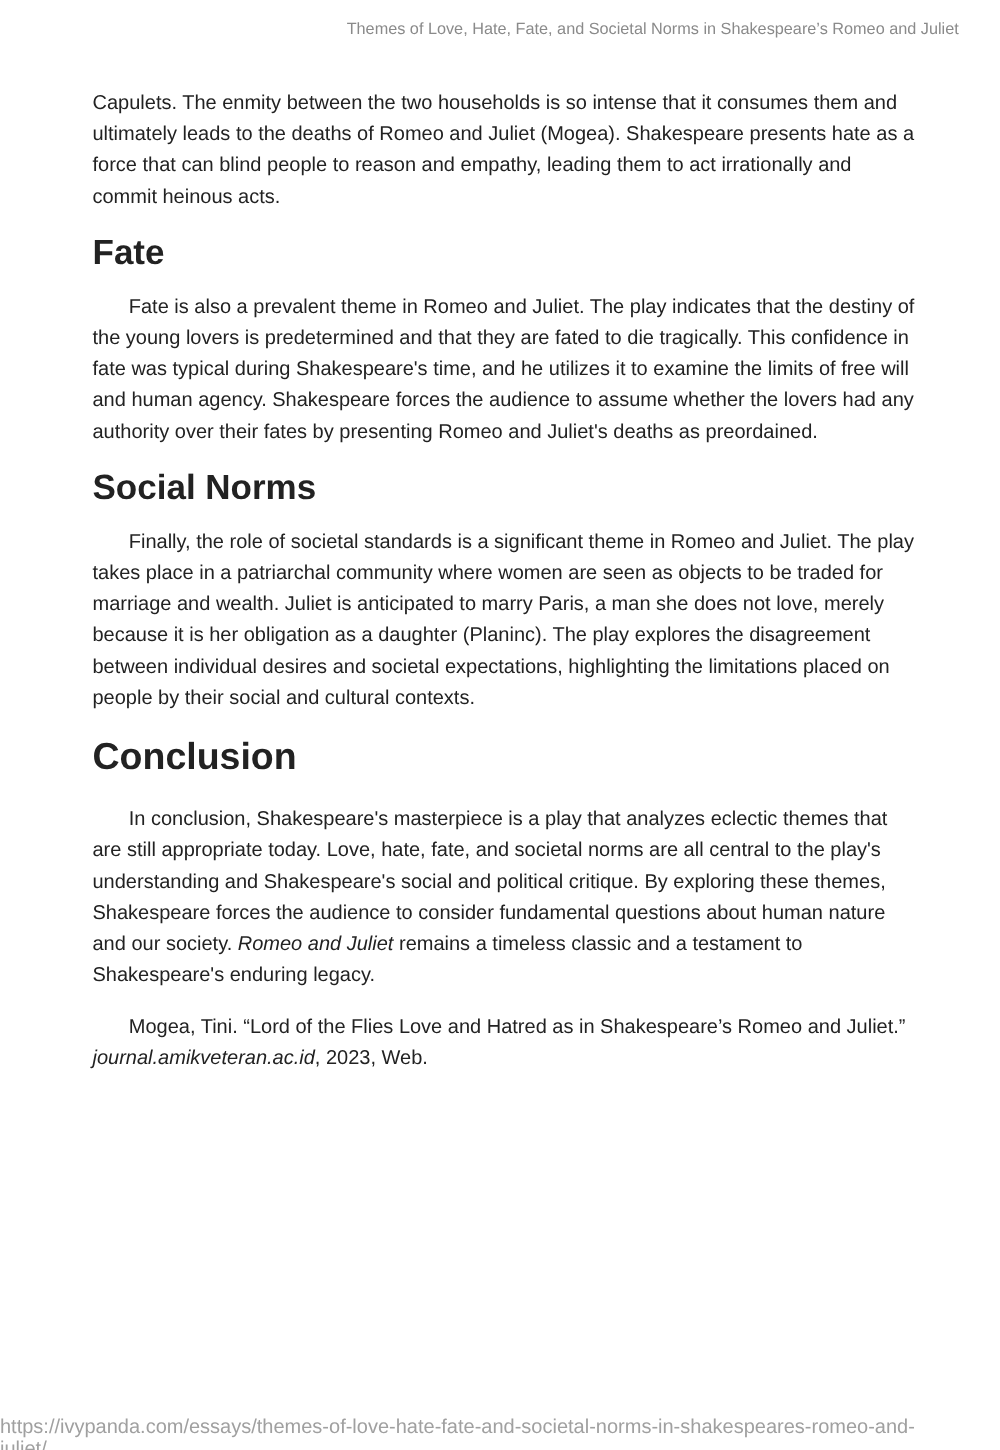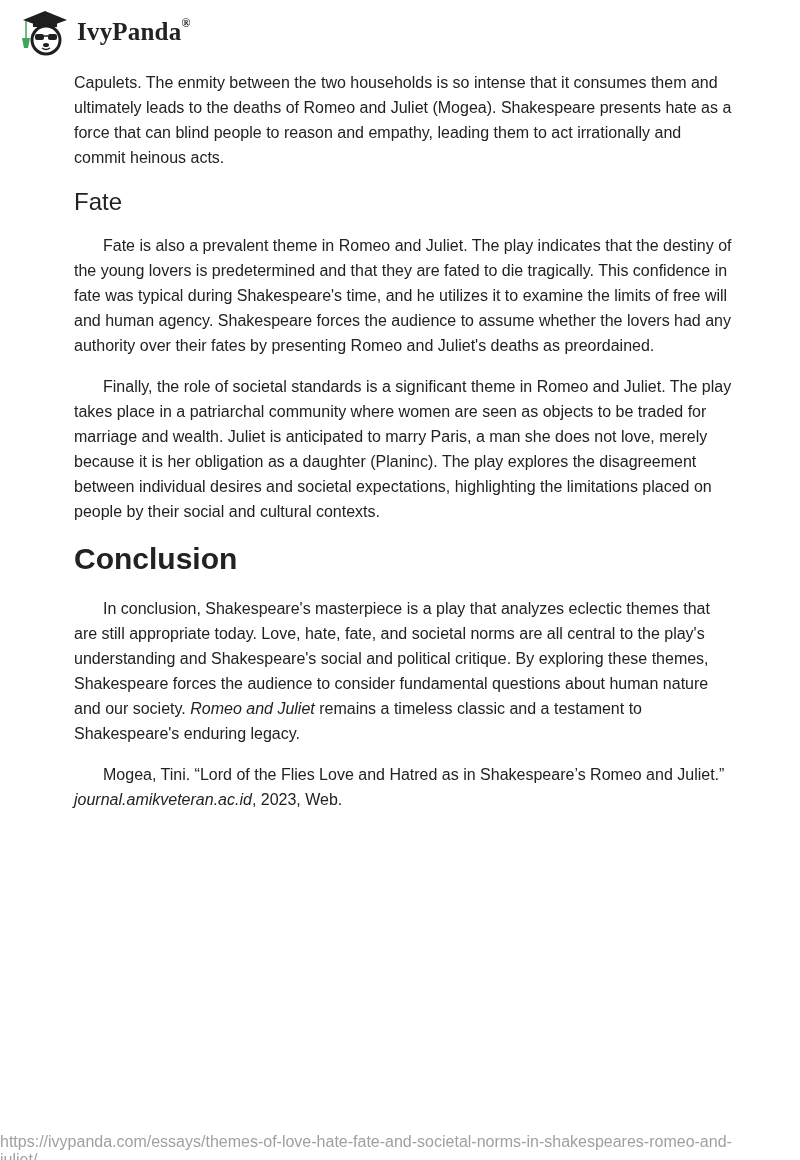--- a/index.html
+++ b/index.html
@@ -8,59 +8,39 @@
   .header { position: absolute; left: 0; top: 0; width: 800px; height: 60px; }
   .logo { position: absolute; left: 19px; top: 8px; display: flex; align-items: center; }
   .logo svg { display: block; }
   .brand { font-family: "Liberation Serif", serif; font-weight: bold; font-size: 25px;
            color: #222; margin-left: 6px; letter-spacing: 0.2px; }
   .brand sup { font-size: 12px; vertical-align: top; position: relative; top: -2px; }
   .doc-title { position: absolute; right: 33px; top: 15px; font-size: 13px; color: #8a8a8a; }
   .content { position: absolute; left: 74px; top: 70px; width: 660px; }
   p { font-size: 16px; line-height: 25px; margin: 0; }
   p.indent { text-indent: 29px; }
-  h2 { font-size: 24px; font-weight: normal; margin: 0; line-height: 30px; }
+  h2 { font-size: 28px; font-weight: bold; margin: 0; line-height: 30px; }
   h1 { font-size: 30px; font-weight: bold; margin: 0; line-height: 36px; }
   .link { color: #1a8f8b; text-decoration: underline; }
   .footer-url { position: absolute; right: 32px; top: 1133px; font-size: 16px; color: #a0a0a0; }
 </style>
 </head>
 <body>
 
 <div class="header">
-  <div class="logo">
-    <span>
-      <svg width="52" height="48" viewBox="0 0 52 48">
-
-        <polygon points="4,12 26,3 48,12 26,20" fill="#1f1f1f"></polygon>
-        <rect x="14" y="12" width="24" height="7" fill="#1f1f1f"></rect>
-
-        <line x1="7" y1="13" x2="7" y2="30" stroke="#3aa856" stroke-width="1.5"></line>
-        <polygon points="3,30 11,30 9,40 5,40" fill="#3aa856"></polygon>
-
-        <circle cx="27" cy="32" r="14" fill="#ffffff" stroke="#1f1f1f" stroke-width="3"></circle>
-
-        <rect x="16" y="26" width="9" height="6" rx="2" fill="#1f1f1f"></rect>
-        <rect x="29" y="26" width="9" height="6" rx="2" fill="#1f1f1f"></rect>
-        <line x1="25" y1="28" x2="29" y2="28" stroke="#1f1f1f" stroke-width="1.5"></line>
-
-        <ellipse cx="27" cy="37" rx="3" ry="2" fill="#1f1f1f"></ellipse>
-        <path d="M23,40 Q27,43 31,40" stroke="#1f1f1f" stroke-width="1.3" fill="none"></path>
-      </svg>
-    </span>
-    <span class="brand"><span>IvyPanda</span><sup>®</sup></span>
-  </div>
+  <div class="doc-title">Themes of Love, Hate, Fate, and Societal Norms in Shakespeare’s Romeo and Juliet</div>
 </div>
 
 <div class="content">
   <p>Capulets. The enmity between the two households is so intense that it consumes them and ultimately leads to the deaths of Romeo and Juliet (Mogea). Shakespeare presents hate as a force that can blind people to reason and empathy, leading them to act irrationally and commit heinous acts.</p>
 
   <h2 style="margin-top:17px;">Fate</h2>
   <p class="indent" style="margin-top:16px;">Fate is also a prevalent theme in Romeo and Juliet. The play indicates that the destiny of the young lovers is predetermined and that they are fated to die tragically. This confidence in fate was typical during Shakespeare's time, and he utilizes it to examine the limits of free will and human agency. Shakespeare forces the audience to assume whether the lovers had any authority over their fates by presenting Romeo and Juliet's deaths as preordained.</p>
 
+  <h2 style="margin-top:17px;">Social Norms</h2>
   <p class="indent" style="margin-top:16px;">Finally, the role of societal standards is a significant theme in Romeo and Juliet. The play takes place in a patriarchal community where women are seen as objects to be traded for marriage and wealth. Juliet is anticipated to marry Paris, a man she does not love, merely because it is her obligation as a daughter (Planinc). The play explores the disagreement between individual desires and societal expectations, highlighting the limitations placed on people by their social and cultural contexts.</p>
 
   <h1 style="margin-top:17px;">Conclusion</h1>
   <p class="indent" style="margin-top:19px;"><span>In conclusion, Shakespeare's masterpiece is a play that analyzes eclectic themes that are still appropriate today. Love, hate, fate, and societal norms are all central to the play's understanding and Shakespeare's social and political critique. By exploring these themes, Shakespeare forces the audience to consider fundamental questions about human nature and our society. </span><em>Romeo and Juliet</em><span> remains a timeless classic and a testament to Shakespeare's enduring legacy.</span></p>
 
   <p class="indent" style="margin-top:16px;"><span>Mogea, Tini. “Lord of the Flies Love and Hatred as in Shakespeare’s Romeo and Juliet.” </span><em>journal.amikveteran.ac.id</em><span>, 2023, Web.</span></p>
 </div>
 
 <div class="footer-url">https://ivypanda.com/essays/themes-of-love-hate-fate-and-societal-norms-in-shakespeares-romeo-and-juliet/</div>
 

